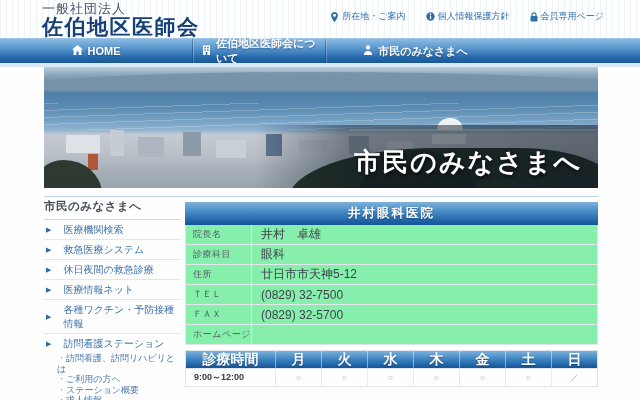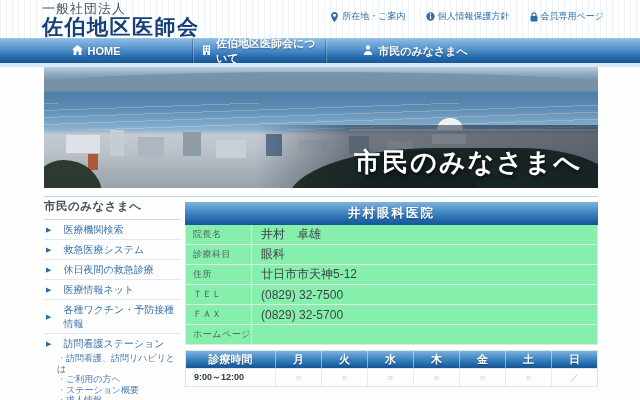--- a/index.html
+++ b/index.html
@@ -73,21 +73,21 @@
   .info-table{border:1px solid #e0e5e9;border-top:none;}
   .irow{display:flex;height:19px;border-bottom:1px solid #e4e8ec;background:#86efac;}
   .irow:last-child{border-bottom:none;}
   .ilabel{width:58px;padding-left:7px;font-size:9px;color:#555d66;display:flex;align-items:center;
           border-right:1px solid #e4e8ec;letter-spacing:.5px;}
   .ivalue{flex:1;padding-left:9px;font-size:12px;color:#3e444b;display:flex;align-items:center;}
 
   .sched{margin-top:5px;border:1px solid #dfe4e8;}
   .srow{display:flex;height:17px;}
   .srow.head{background:linear-gradient(180deg,#7fb2dc 0%,#4d91c9 35%,#2166a9 80%,#185493 100%);}
-  .scell{flex:1;display:flex;align-items:center;justify-content:center;font-size:11px;box-sizing:border-box;}
+  .scell{flex:1;display:flex;align-items:center;justify-content:center;font-size:14px;box-sizing:border-box;}
   .srow.head .scell{color:#fff;font-weight:bold;border-right:1px solid rgba(255,255,255,.45);
         text-shadow:0 1px 1px rgba(0,30,60,.45);}
   .srow.head .scell:last-child{border-right:none;}
   .srow.body{background:#fdfefe;border-top:1px solid #e2e6ea;}
   .srow.body .scell{border-right:1px solid #e7ebee;color:#9aa6b2;font-size:8px;}
   .srow.body .scell:last-child{border-right:none;}
   .scell.time{flex:0 0 90px;}
   .srow.body .scell.time{justify-content:flex-start;padding-left:8px;font-weight:bold;
         color:#333a40;font-size:9px;}
   .slash{color:#6b7680;font-size:11px;}

